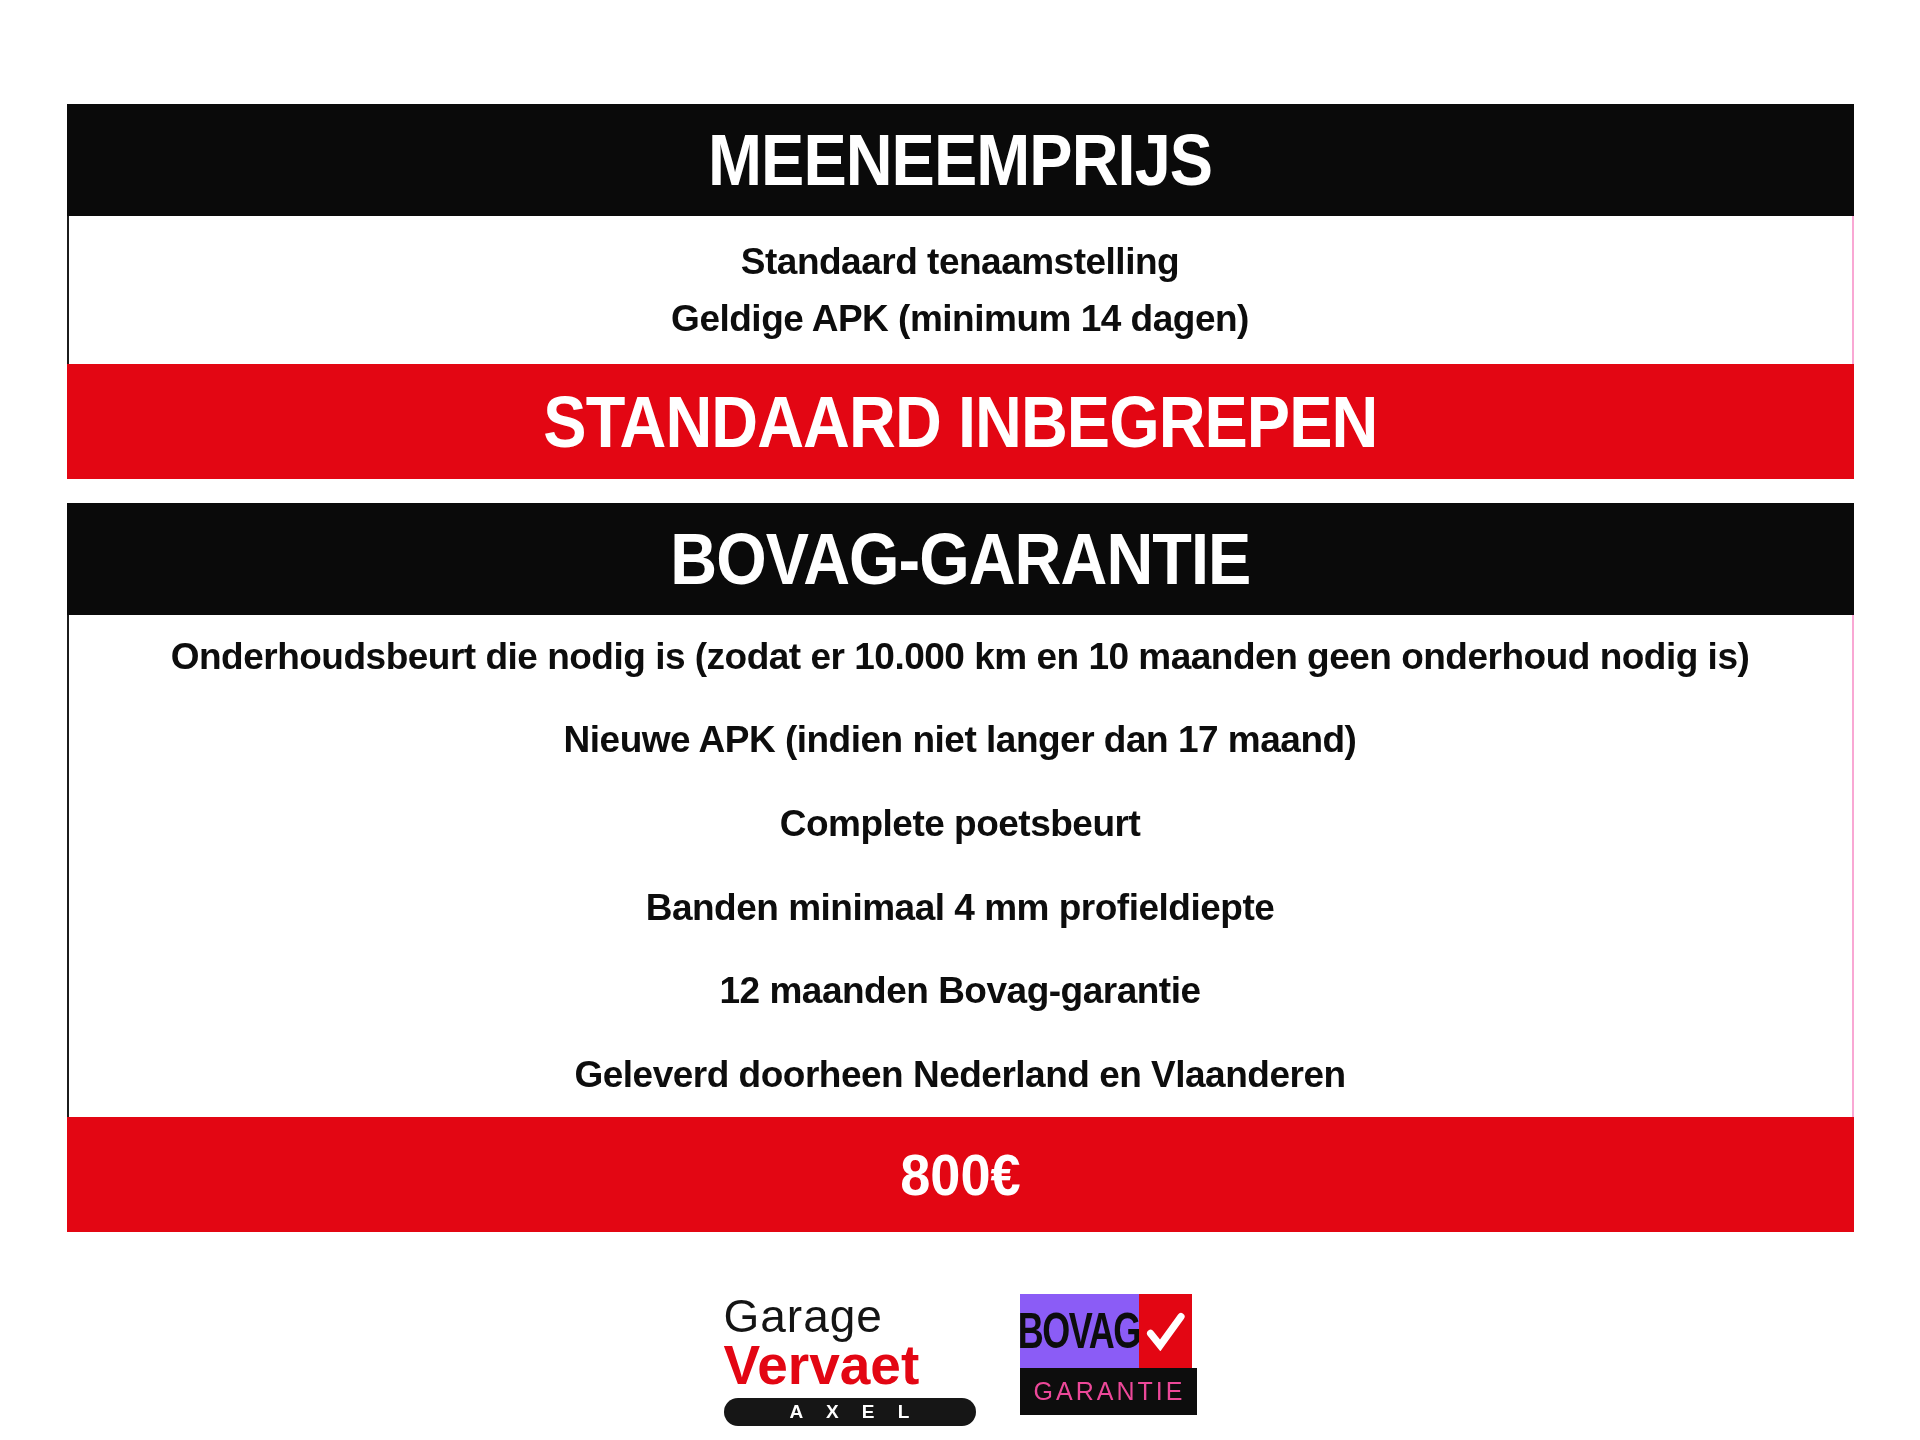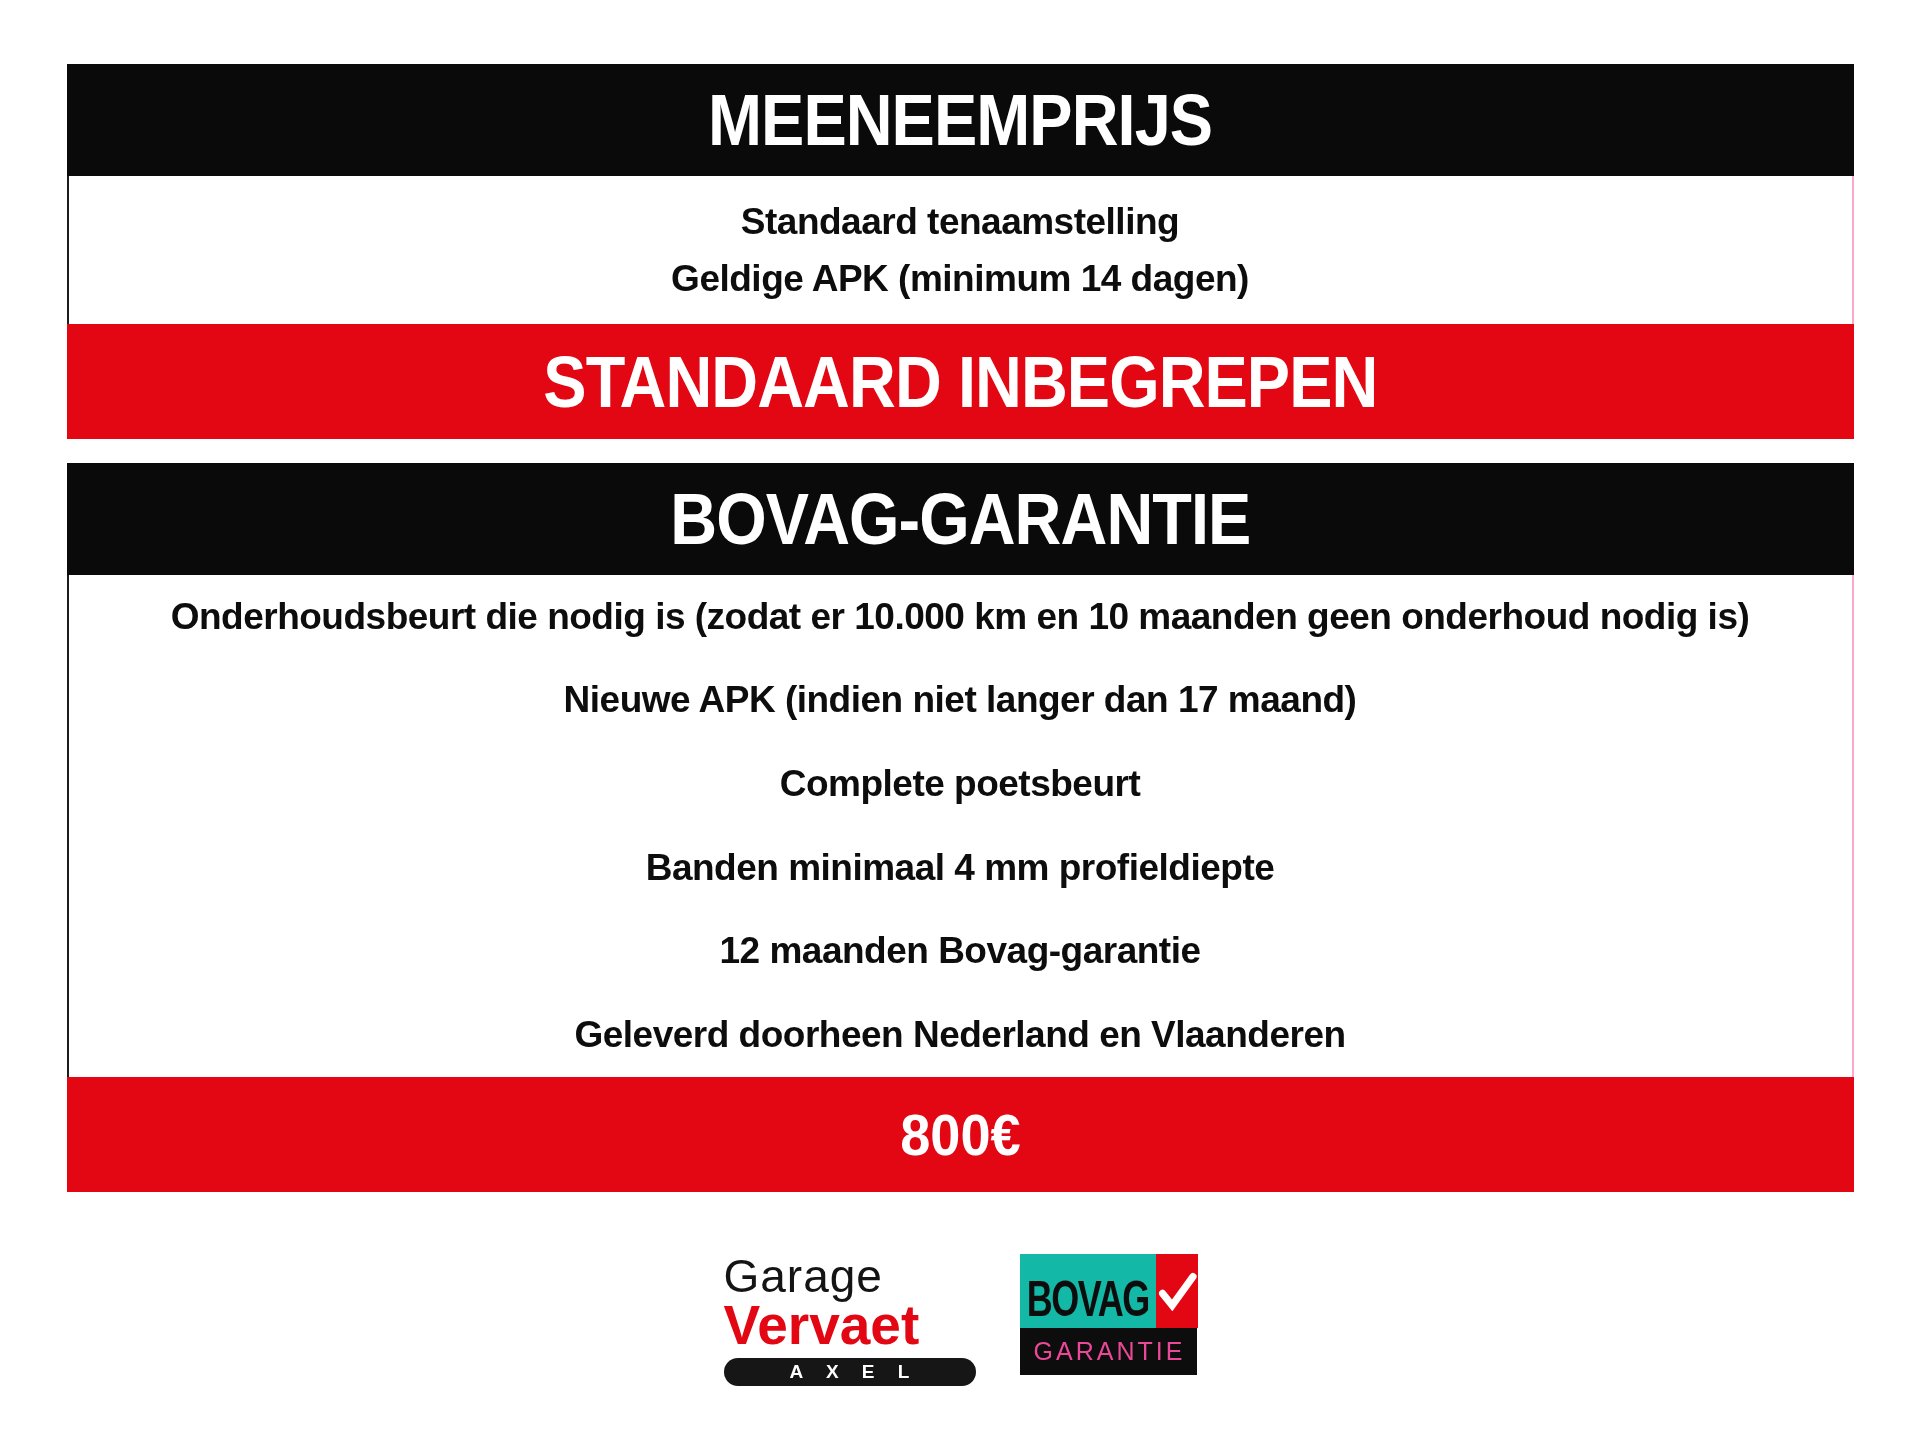--- a/index.html
+++ b/index.html
@@ -6,21 +6,21 @@
   body{
     width:1920px;height:1440px;
     background:#ffffff;
     font-family:"Liberation Sans",sans-serif;
     color:#0d0d0d;
     overflow:hidden;
   }
   .poster{width:1920px;height:1440px;position:relative;}
 
   .card{width:1787px;margin:0 auto;}
-  .card-first{padding-top:64px;}
+  .card-first{padding-top:104px;}
   .card-gap{height:24px;}
 
   .bar{
     display:flex;align-items:center;justify-content:center;
     width:100%;
   }
   .bar-black{height:112px;background:#0a0a0a;}
   .bar-red{height:115px;}
   .bar-title{
     color:#ffffff;
@@ -97,23 +97,23 @@
     box-sizing:border-box;
     text-align:center;
   }
 
   .bovag-logo{
     width:177px;height:121px;
     display:flex;flex-direction:column;
   }
   .bv-top{display:flex;height:74px;}
   .bv-brand-cell{
-    width:136px;height:74px;
-    background:#14b8a6;
-    display:flex;align-items:flex-end;justify-content:center;
+    width:119px;height:74px;
+    background:#8b5cf6;
+    display:flex;align-items:center;justify-content:center;
   }
   .bv-brand{
     font-weight:bold;
     font-size:50px;
     color:#0d0d0d;
     display:inline-block;
     transform:scaleX(0.72);
     letter-spacing:-2px;
     white-space:nowrap;
   }

